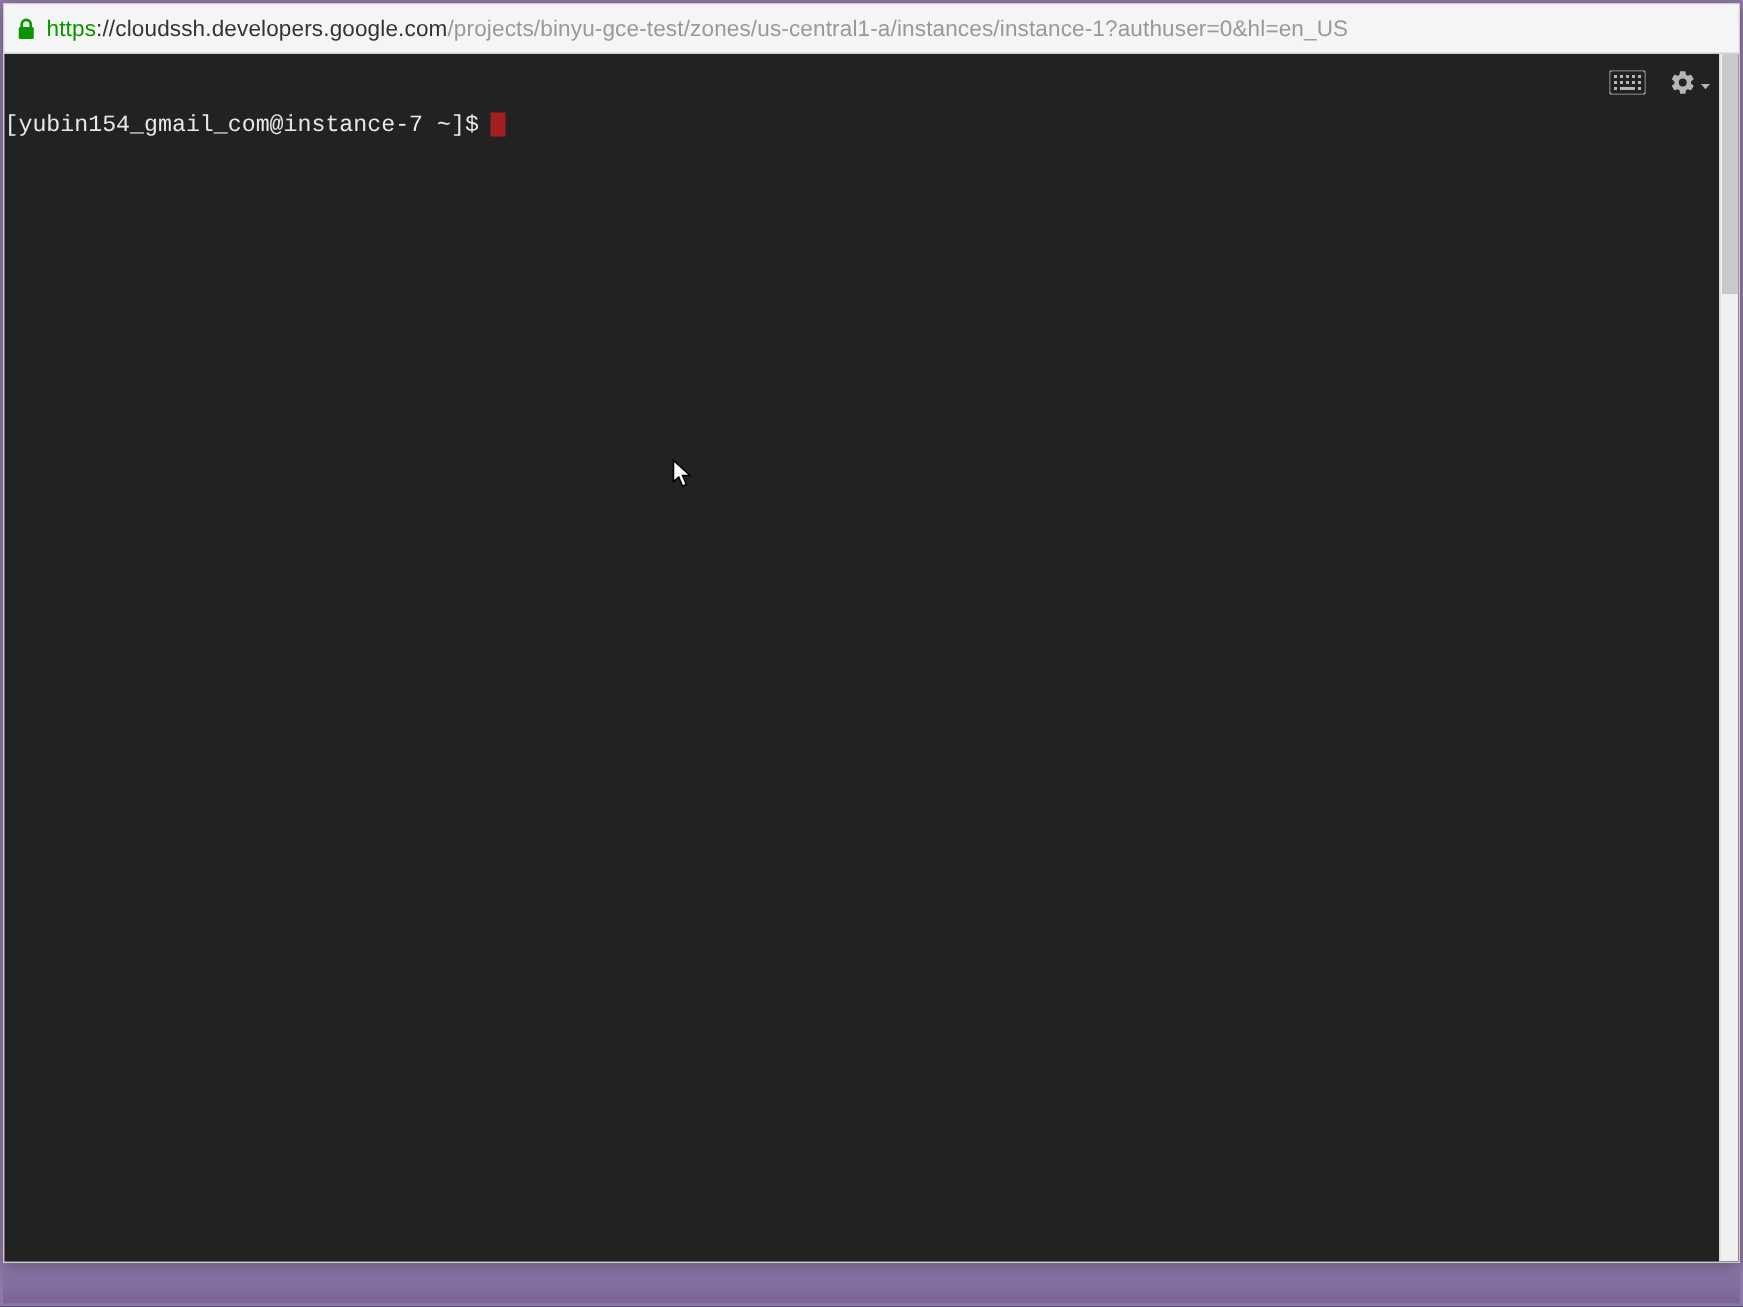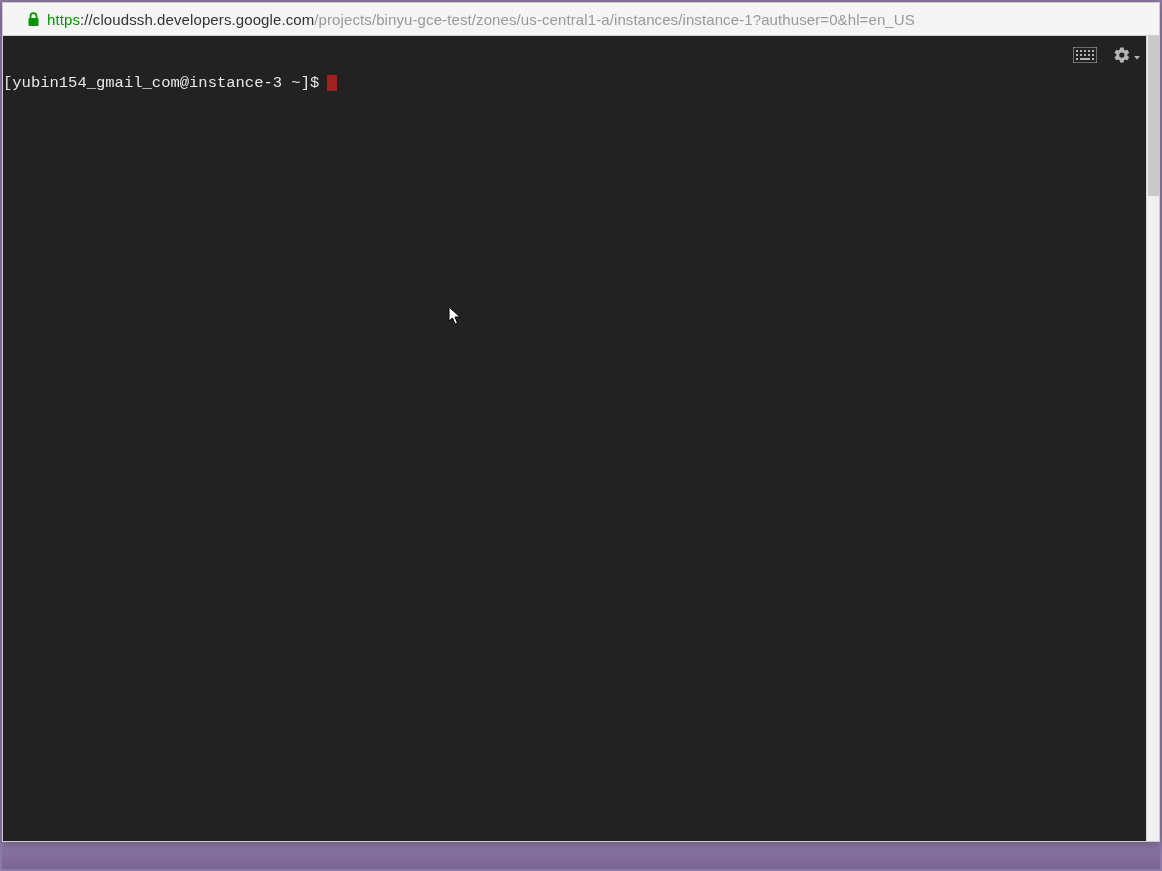--- a/index.html
+++ b/index.html
@@ -17,21 +17,21 @@
       position: relative;
     }
 
     
     .address-bar {
       height: 33px;
       background: #f5f5f5;
       border-bottom: 1px solid #d0d0d0;
       display: flex;
       align-items: center;
-      padding: 0 22px;
+      padding: 0 6px;
       gap: 6px;
       font-size: 15px;
     }
     .lock-slot {
       display: flex;
       align-items: center;
       justify-content: center;
       width: 16px;
       height: 16px;
     }
@@ -145,21 +145,21 @@
       </svg>
     </span>
     <span class="url-text">
       <span class="url-scheme">https</span><span class="url-host">://cloudssh.developers.google.com</span><span>/projects/binyu-gce-test/zones/us-central1-a/instances/instance-1?authuser=0&amp;hl=en_US</span>
     </span>
   </div>
 
   <div class="terminal-wrap">
     <div class="terminal">
       <div class="prompt-line">
-        <span class="prompt-text">[yubin154_gmail_com@instance-3 ~]$</span>
+        <span class="prompt-text">[yubin154_gmail_com@instance-7 ~]$</span>
         <span class="cursor"></span>
       </div>
     </div>
 
     <div class="term-controls">
       <div class="ctrl-btn">
         <span>
           <svg width="24" height="16" viewBox="0 0 24 16">
             <rect x="0" y="0" width="24" height="16" rx="2" fill="none" stroke="#cfcfcf" stroke-width="1"></rect>
             <rect x="3" y="3" width="2" height="2" fill="#cfcfcf"></rect>

